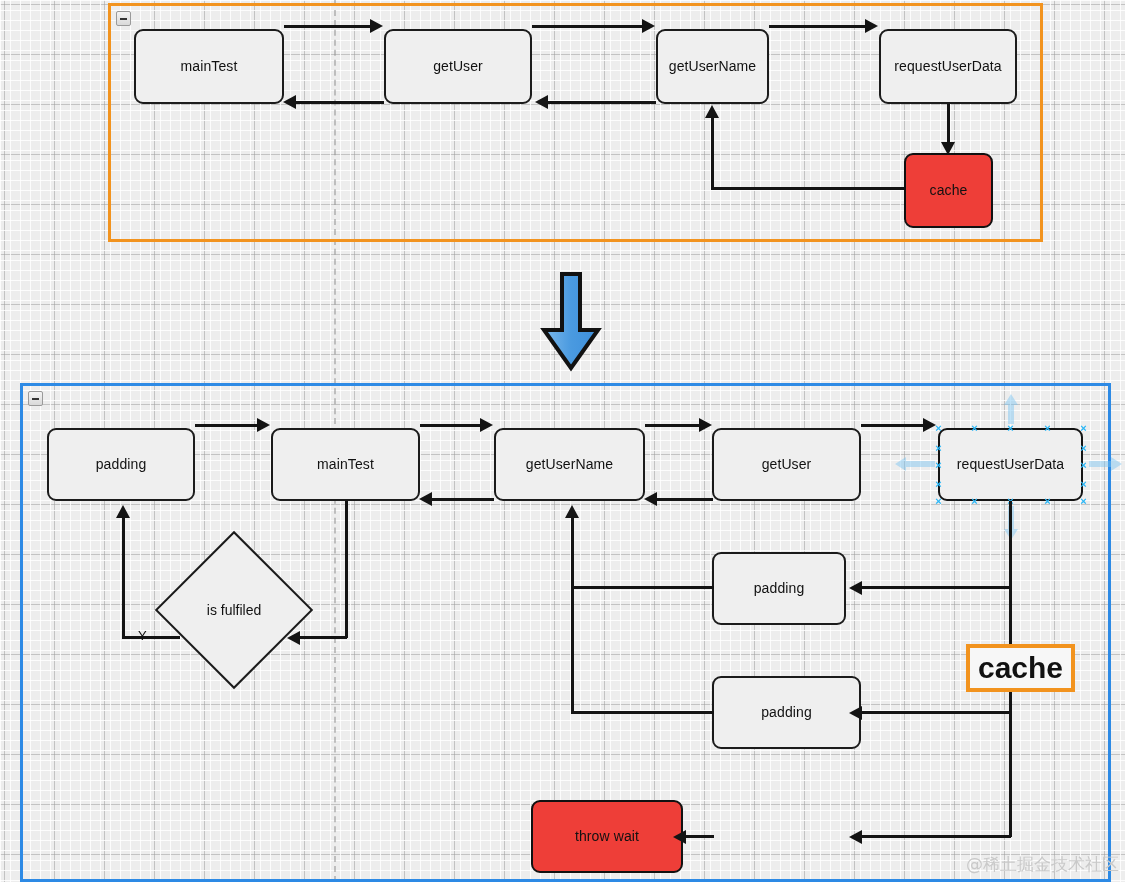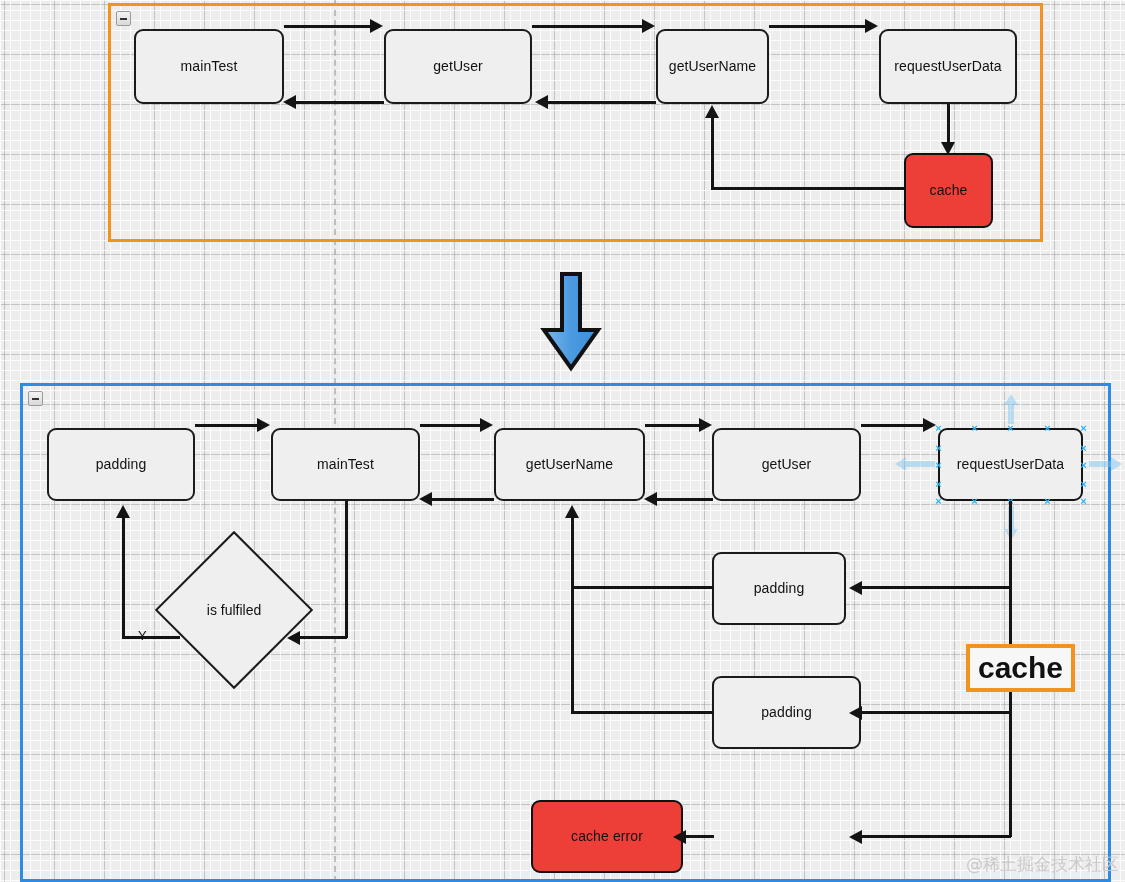--- a/index.html
+++ b/index.html
@@ -262,21 +262,21 @@
     <span>is fulfiled</span>
   </div>
 
   <div class="node" style="left:712px;top:552px;width:134px;height:73px;">
     <span>padding</span>
   </div>
   <div class="node" style="left:712px;top:676px;width:149px;height:73px;">
     <span>padding</span>
   </div>
   <div class="node red" style="left:531px;top:800px;width:152px;height:73px;">
-    <span>cache error</span>
+    <span>throw wait</span>
   </div>
 
   <div class="ln lnv" style="left:1009px;top:501px;height:336px;"></div>
 
   <div class="ln lnh" style="left:861px;top:586px;width:150px;"></div>
   <div class="arrow ar-l" style="left:849px;top:581px;"></div>
 
   <div class="ln lnh" style="left:861px;top:711px;width:150px;"></div>
   <div class="arrow ar-l" style="left:849px;top:706px;"></div>
 

